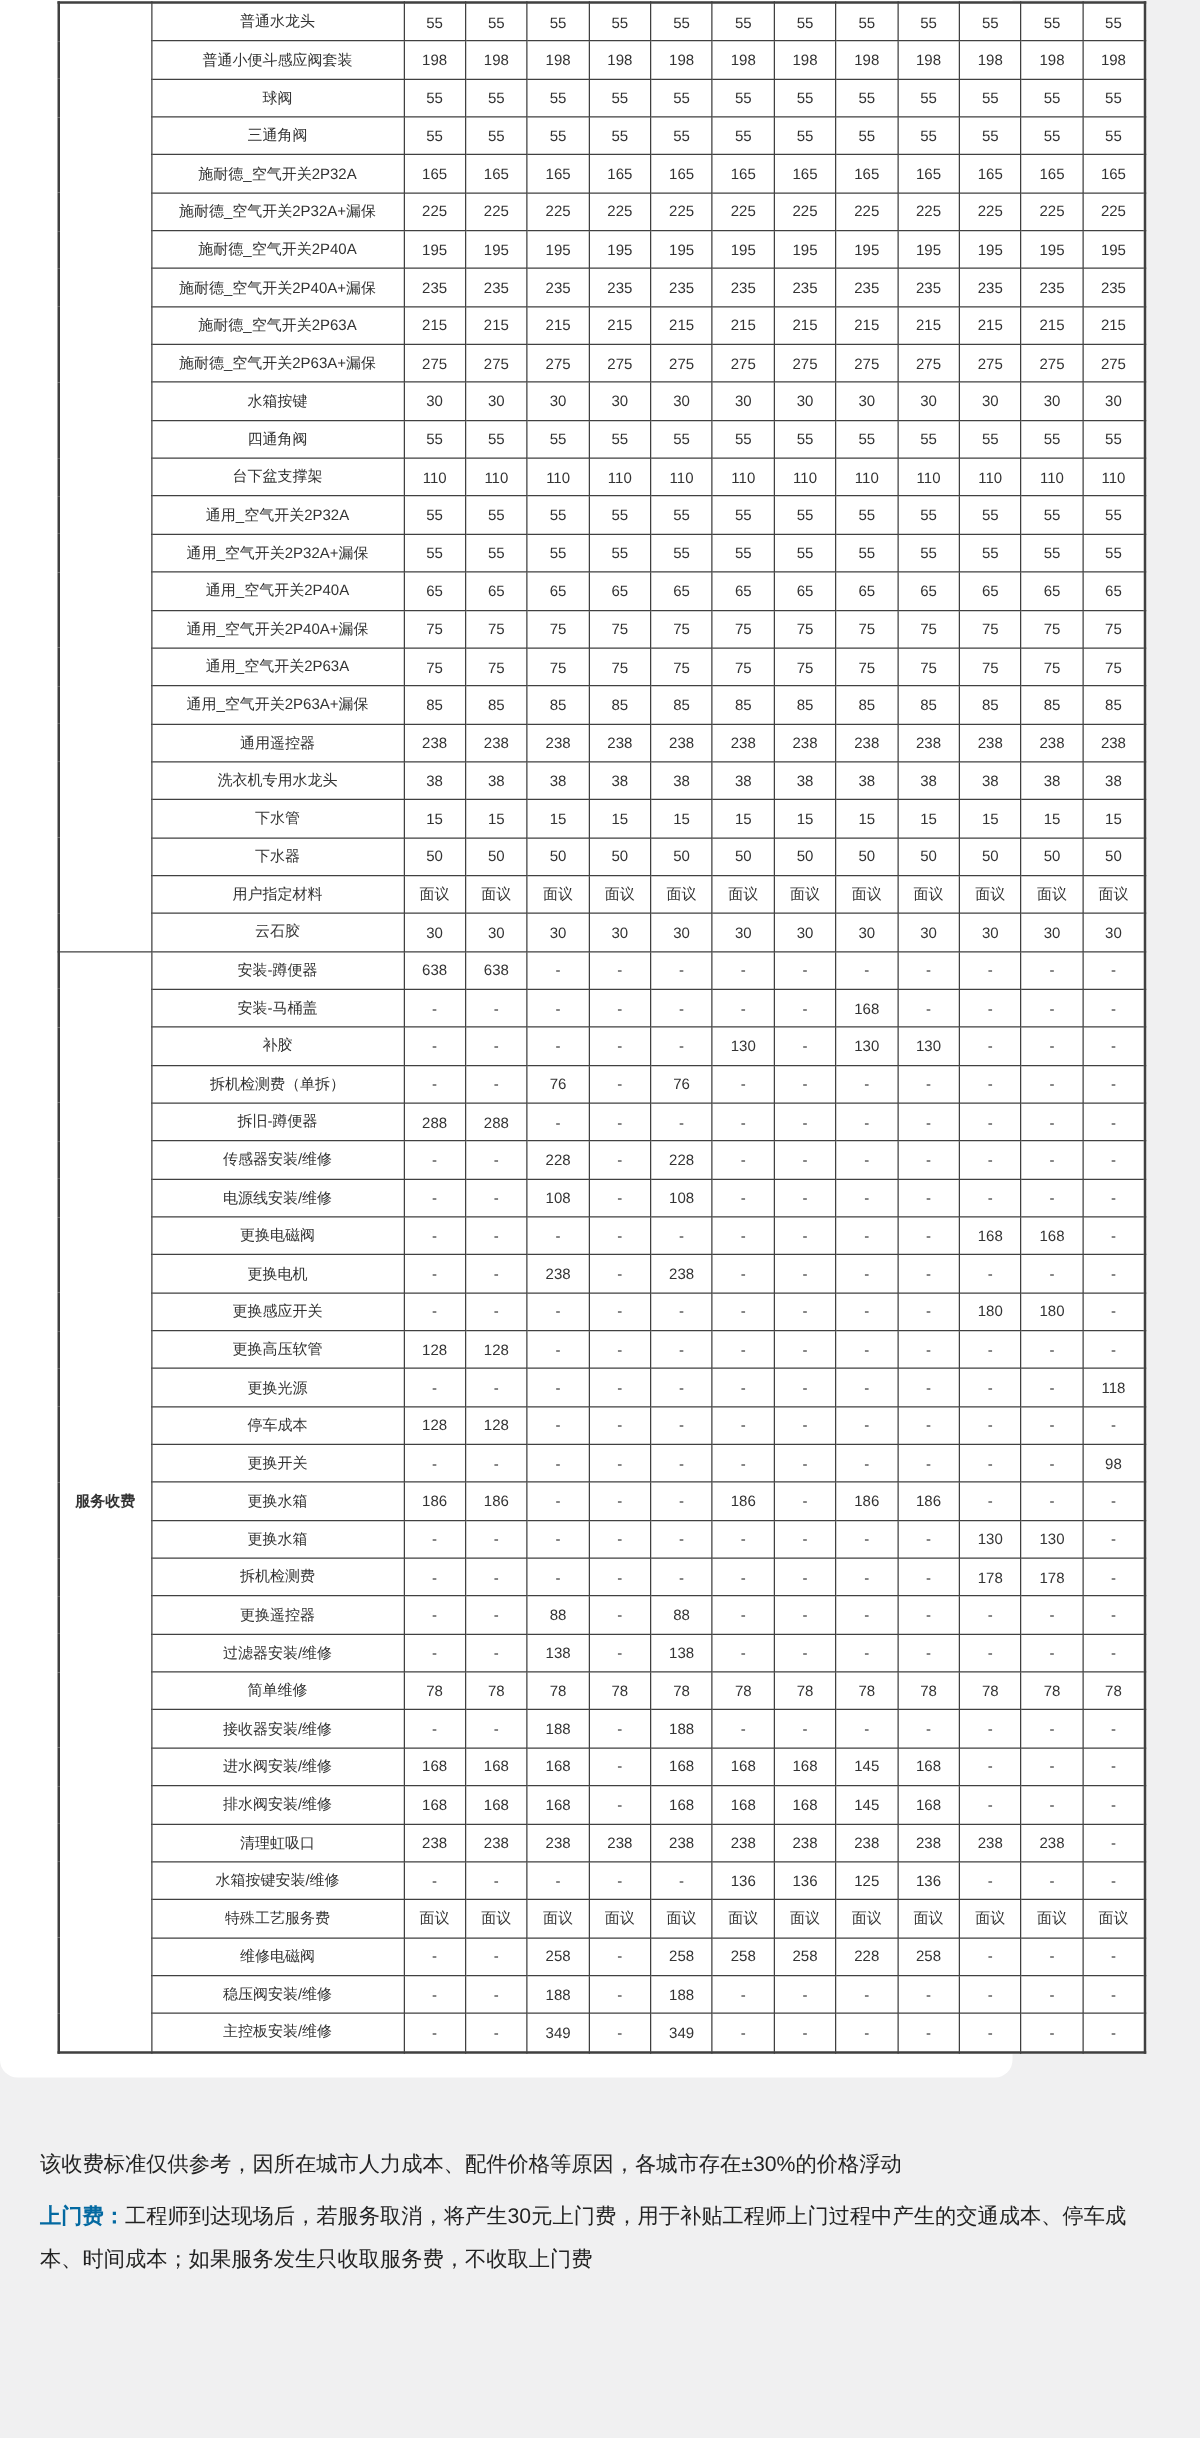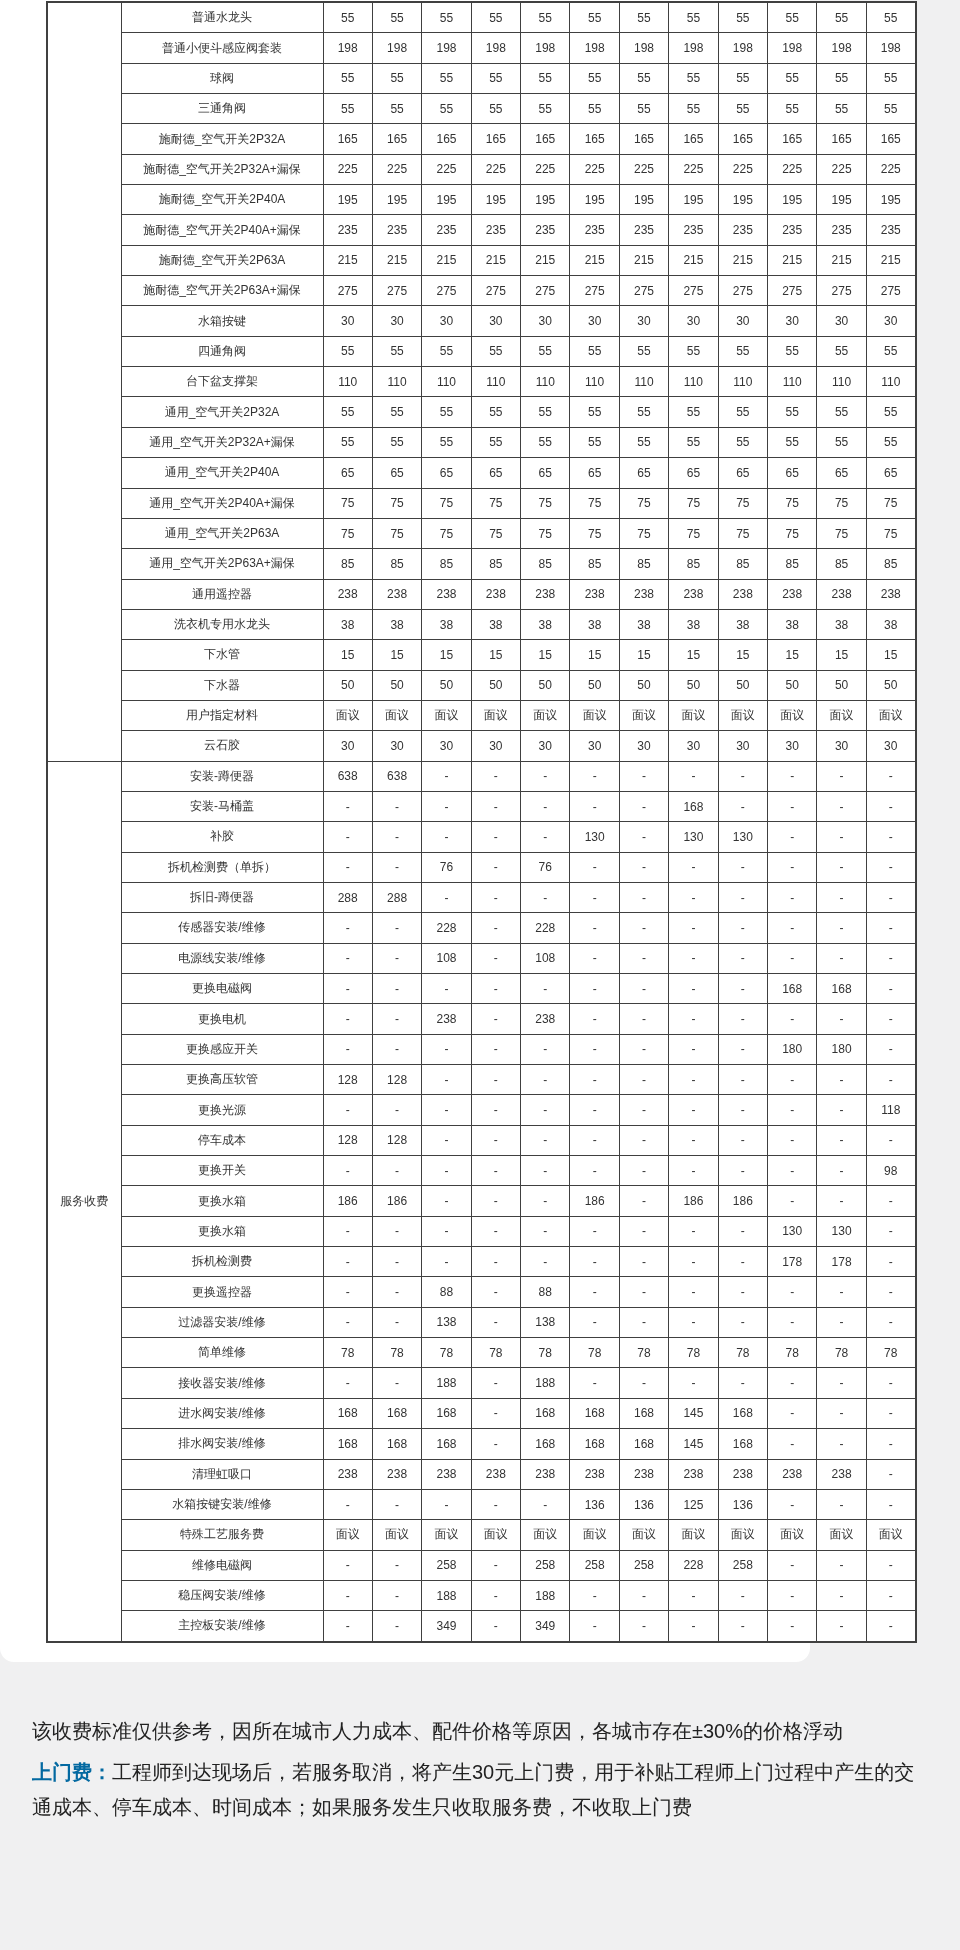--- a/index.html
+++ b/index.html
@@ -34,30 +34,31 @@
     overflow:hidden;
     white-space:nowrap;
     padding:0;
   }
   td.section-cell{
     font-size:12.5px;
     color:#333333;
     text-align:center;
     border-bottom:2px solid #404040;
     border-top:2px solid #404040;
+    font-weight:bold;
   }
   td.label-cell{
     text-align:left;
     padding:0 4px 0 10px;
   }
   .footer{
     position:absolute;
     left:32px;top:1714px;
     width:896px;
-    font-size:20px;
+    font-size:17px;
     line-height:35px;
     color:#222222;
   }
   .footer p{margin:0 0 6px 0;}
   .footer b{font-weight:bold;color:#0369a1;}
 </style>
 </head>
 <body>
 
 <div class="card">

